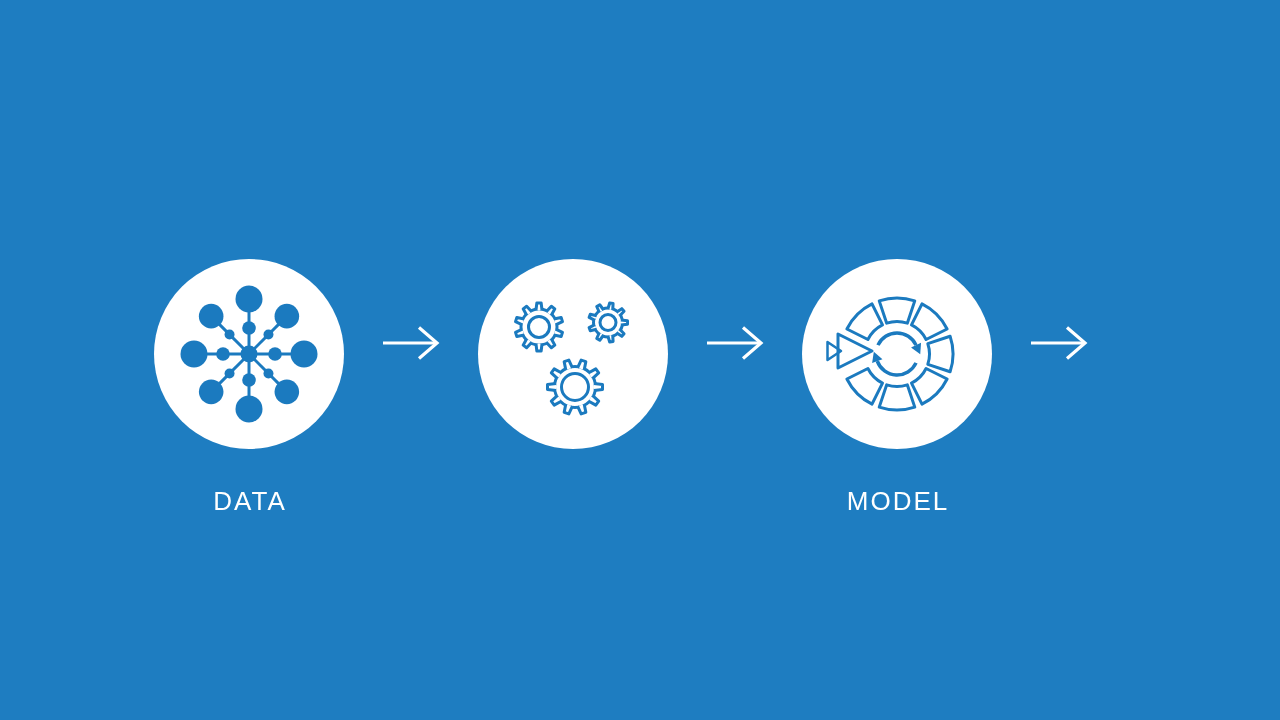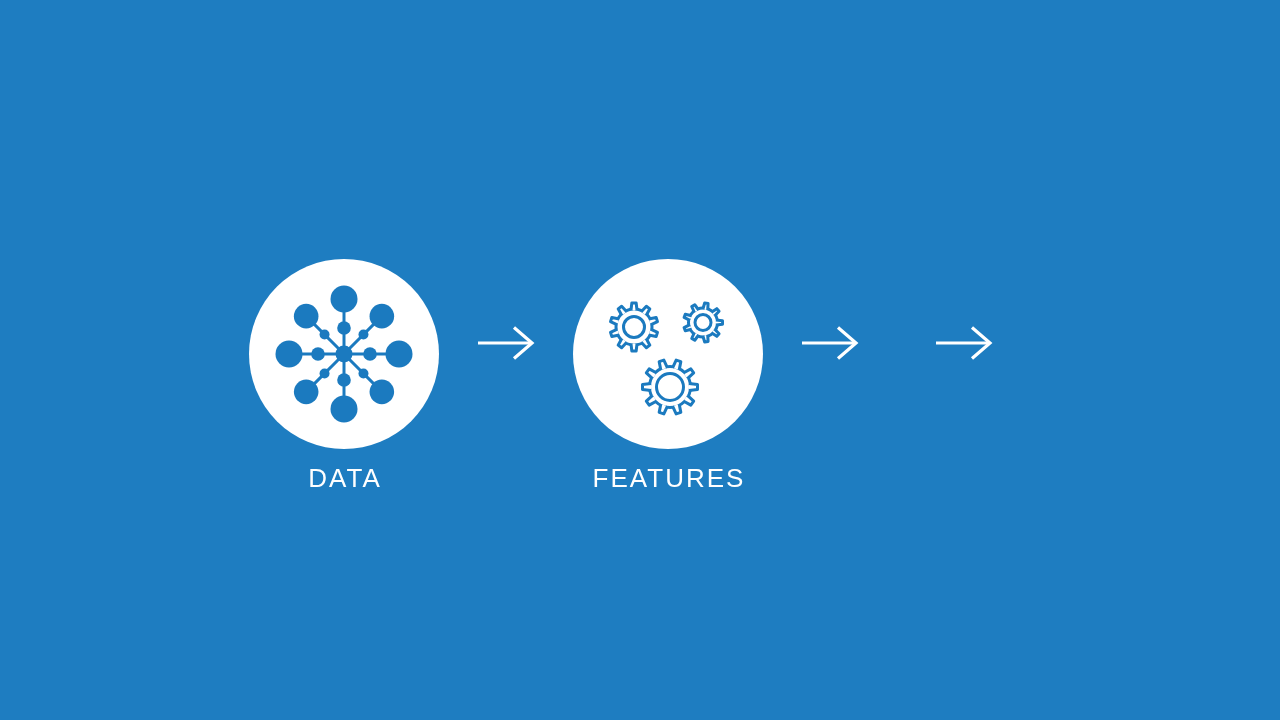--- a/index.html
+++ b/index.html
@@ -1,19 +1,19 @@
 <!DOCTYPE html>
 <html style="--bg: #1E7DC1; --text: #FFFFFF;"><head>
 <meta charset="utf-8">
 <style>
   html,body{margin:0;padding:0;}
   .stage{position:relative;width:1280px;height:720px;background:var(--bg,#1E7DC1);overflow:hidden;
          font-family:"Liberation Sans",sans-serif;}
   .flow{position:absolute;left:0;top:259px;width:100%;display:flex;justify-content:center;align-items:flex-start;}
-  .step{width:190px;display:flex;flex-direction:column;align-items:center;}
+  .step{width:190px;display:flex;flex-direction:column;align-items:center;gap:23px;}
   .circle{width:190px;height:190px;border-radius:50%;background:#ffffff;display:flex;align-items:center;justify-content:center;}
   .icon-svg{width:150px;height:150px;display:block;}
   .label{margin-top:16px;font-size:26px;line-height:1;font-weight:400;color:var(--text,#ffffff);letter-spacing:2px;text-indent:2px;}
   .connector{width:134px;display:flex;justify-content:center;margin-top:66px;}
   .arrow-svg{width:58px;height:36px;display:block;}
 </style>
 </head>
 <body>
 
 <div class="stage">
@@ -98,30 +98,49 @@
               <path d="M -3.49 -19 L -2.46 -27.5 L 2.46 -27.5 L 3.49 -19" fill="#fff" stroke="#1B7ABF" stroke-width="3" stroke-linejoin="round" transform="rotate(162)"></path>
               <path d="M -3.49 -19 L -2.46 -27.5 L 2.46 -27.5 L 3.49 -19" fill="#fff" stroke="#1B7ABF" stroke-width="3" stroke-linejoin="round" transform="rotate(198)"></path>
               <path d="M -3.49 -19 L -2.46 -27.5 L 2.46 -27.5 L 3.49 -19" fill="#fff" stroke="#1B7ABF" stroke-width="3" stroke-linejoin="round" transform="rotate(234)"></path>
               <path d="M -3.49 -19 L -2.46 -27.5 L 2.46 -27.5 L 3.49 -19" fill="#fff" stroke="#1B7ABF" stroke-width="3" stroke-linejoin="round" transform="rotate(270)"></path>
               <path d="M -3.49 -19 L -2.46 -27.5 L 2.46 -27.5 L 3.49 -19" fill="#fff" stroke="#1B7ABF" stroke-width="3" stroke-linejoin="round" transform="rotate(306)"></path>
               <path d="M -3.49 -19 L -2.46 -27.5 L 2.46 -27.5 L 3.49 -19" fill="#fff" stroke="#1B7ABF" stroke-width="3" stroke-linejoin="round" transform="rotate(342)"></path>
               <circle cx="0" cy="0" r="13.5" fill="none" stroke="#1B7ABF" stroke-width="3"></circle>
             </g>
           </svg>
       </div>
-      <div class="label">FEATURES</div>
     </div>
 
     <div class="connector">
       <svg class="arrow-svg" viewBox="0 0 58 36">
           <line x1="1" y1="18" x2="55" y2="18" stroke="#FFFFFF" stroke-width="3.2"></line>
           <path d="M 37 2.5 L 55 18 L 37 33.5" fill="none" stroke="#FFFFFF" stroke-width="3.2" stroke-linejoin="miter"></path>
         </svg>
     </div>
 
+    <div class="step">
+      <div class="circle">
+        <svg class="icon-svg" viewBox="-75 -75 150 150">
+            <path d="M 30.82 -10.31 L 53.11 -17.77 A 56 56 0 0 1 53.11 17.77 L 30.82 10.31 A 32.5 32.5 0 0 0 30.82 -10.31 Z" fill="none" stroke="#1B7ABF" stroke-width="3" stroke-linejoin="round"></path>
+            <path d="M 29.09 14.5 L 50.12 24.99 A 56 56 0 0 1 24.99 50.12 L 14.5 29.09 A 32.5 32.5 0 0 0 29.09 14.5 Z" fill="none" stroke="#1B7ABF" stroke-width="3" stroke-linejoin="round"></path>
+            <path d="M 10.31 30.82 L 17.77 53.11 A 56 56 0 0 1 -17.77 53.11 L -10.31 30.82 A 32.5 32.5 0 0 0 10.31 30.82 Z" fill="none" stroke="#1B7ABF" stroke-width="3" stroke-linejoin="round"></path>
+            <path d="M -14.5 29.09 L -24.99 50.12 A 56 56 0 0 1 -50.12 24.99 L -29.09 14.5 A 32.5 32.5 0 0 0 -14.5 29.09 Z" fill="none" stroke="#1B7ABF" stroke-width="3" stroke-linejoin="round"></path>
+            <path d="M -29.09 -14.5 L -50.12 -24.99 A 56 56 0 0 1 -24.99 -50.12 L -14.5 -29.09 A 32.5 32.5 0 0 0 -29.09 -14.5 Z" fill="none" stroke="#1B7ABF" stroke-width="3" stroke-linejoin="round"></path>
+            <path d="M -10.31 -30.82 L -17.77 -53.11 A 56 56 0 0 1 17.77 -53.11 L 10.31 -30.82 A 32.5 32.5 0 0 0 -10.31 -30.82 Z" fill="none" stroke="#1B7ABF" stroke-width="3" stroke-linejoin="round"></path>
+            <path d="M 14.5 -29.09 L 24.99 -50.12 A 56 56 0 0 1 50.12 -24.99 L 29.09 -14.5 A 32.5 32.5 0 0 0 14.5 -29.09 Z" fill="none" stroke="#1B7ABF" stroke-width="3" stroke-linejoin="round"></path>
+            <path d="M -19.03 -8.87 A 21 21 0 0 1 19.03 -8.87" fill="none" stroke="#1B7ABF" stroke-width="3.5"></path>
+            <path d="M 19.03 8.87 A 21 21 0 0 1 -19.73 7.18" fill="none" stroke="#1B7ABF" stroke-width="3.5"></path>
+            <path d="M 23.256182617407003 0.1930778703664977 L 24.014692828701573 -11.19440043957385 L 14.045307171298429 -6.545599560426149 Z" fill="#1B7ABF"></path>
+            <path d="M -23.150201433256694 -2.216926207859082 L -24.898309414322497 9.06111078829118 L -14.561690585677503 5.298889211708821 Z" fill="#1B7ABF"></path>
+            <path d="M -59 -20 L -59 14 L -25 -3 Z" fill="none" stroke="#1B7ABF" stroke-width="3" stroke-linejoin="round"></path>
+            <path d="M -69.5 -12 L -69.5 6 L -56 -3 Z" fill="none" stroke="#1B7ABF" stroke-width="2.5" stroke-linejoin="round"></path>
+          </svg>
+      </div>
+      <div class="label">MODEL</div>
+    </div>
 
     <div class="connector">
       <svg class="arrow-svg" viewBox="0 0 58 36">
           <line x1="1" y1="18" x2="55" y2="18" stroke="#FFFFFF" stroke-width="3.2"></line>
           <path d="M 37 2.5 L 55 18 L 37 33.5" fill="none" stroke="#FFFFFF" stroke-width="3.2" stroke-linejoin="miter"></path>
         </svg>
     </div>
 
 
   </div>

